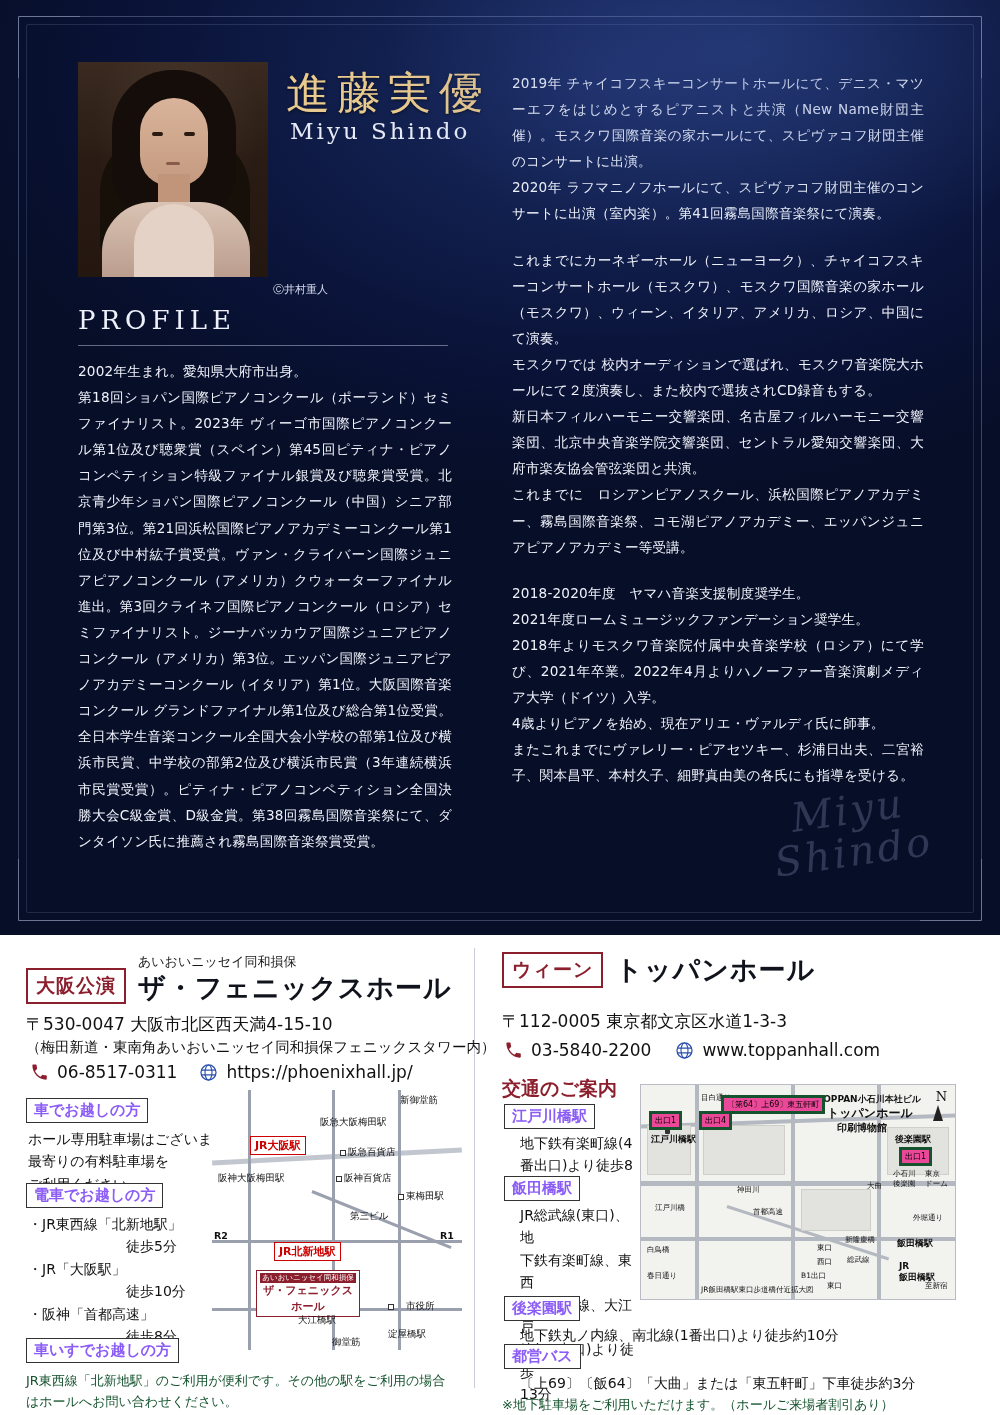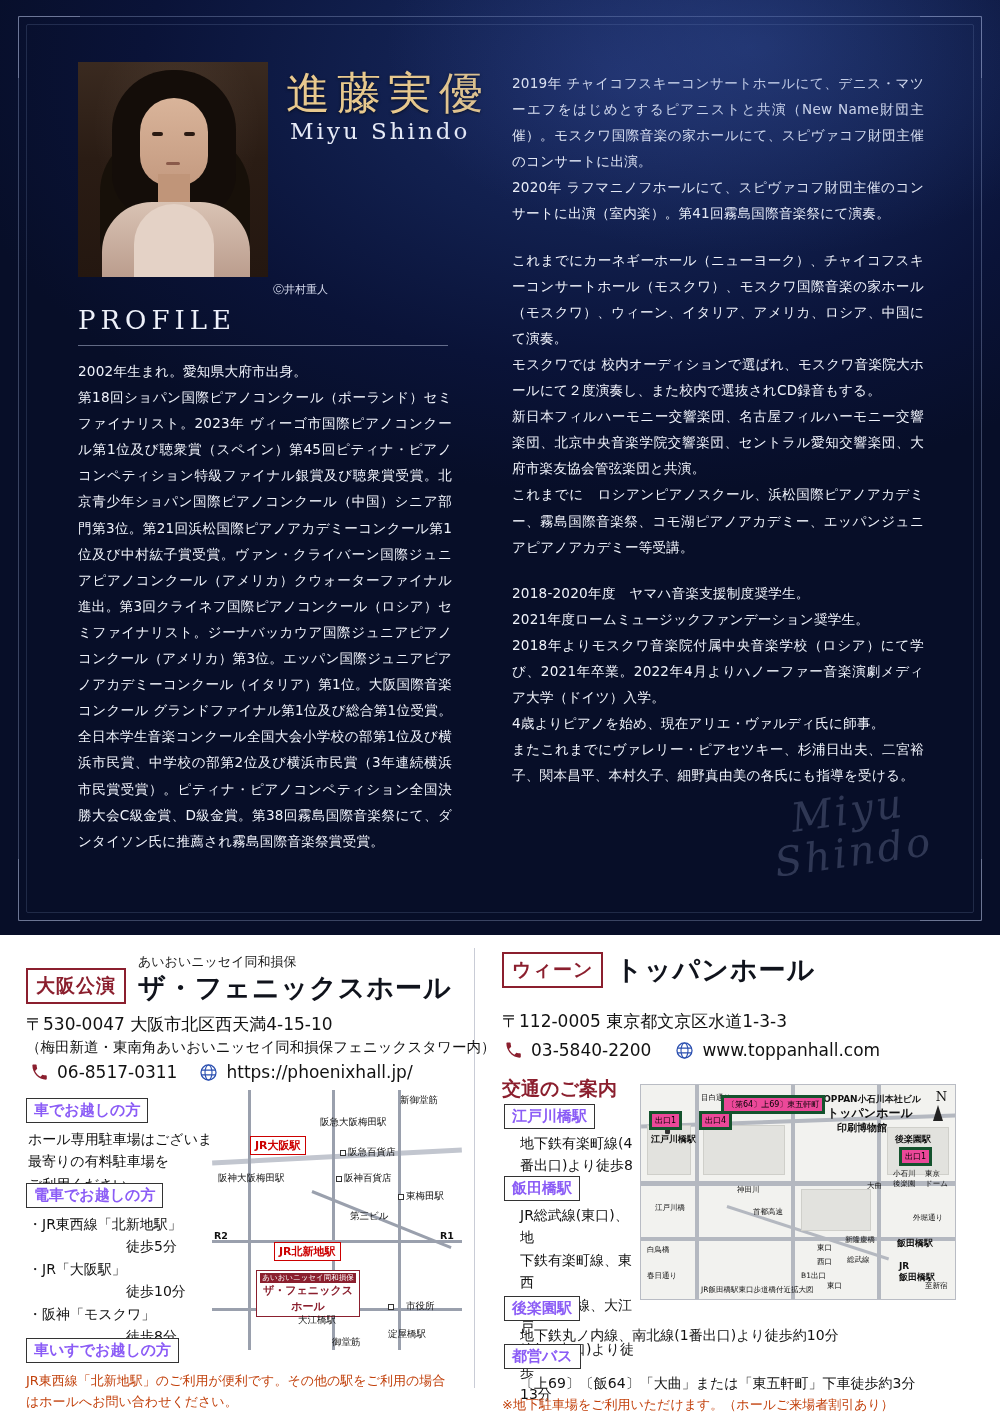--- a/index.html
+++ b/index.html
@@ -232,21 +232,21 @@
   .tline{ position:absolute; background:#b4b8c0; }
   .tblock{ position:absolute; background:#e2e2de; border:1px solid #cfcfca; }
   .ttxt{ position:absolute; font-size:7.5px; color:#111; font-family:"DejaVu Sans", sans-serif; white-space:nowrap; }
   .ttxt.b{ font-weight:bold; font-size:9px; }
   .tstn{ position:absolute; width:5px; height:5px; background:#333; border-radius:1px; }
   .tbox{ position:absolute; border:3px solid #14532d; background:#ec4899; font-size:8px;
          font-family:"DejaVu Sans", sans-serif; padding:1px 3px; white-space:nowrap; }
   .tnorth{ position:absolute; font-size:13px; font-family:"DejaVu Serif", serif; color:#111; }
 
   .footnote{
-    position:absolute; font-size:13px; color:#c2410c; line-height:1.65;
+    position:absolute; font-size:13px; color:#14532d; line-height:1.65;
     font-family:"DejaVu Sans", sans-serif;
   }
 </style>
 </head>
 <body>
 
 <div class="hero">
   <div class="hero-frame"></div>
   <div class="hero-frame2"></div>
   <div class="corner tl"></div>
@@ -334,21 +334,21 @@
 <div class="boxlabel" style="left:26px; top:1098px;">車でお越しの方</div>
 <div class="txt" style="left:28px; top:1128px; white-space:pre-line;">ホール専用駐車場はございません。
 最寄りの有料駐車場を
 ご利用ください。</div>
 
 <div class="boxlabel" style="left:26px; top:1183px;">電車でお越しの方</div>
 <div class="txt" style="left:28px; top:1213px; white-space:pre-line;">・JR東西線「北新地駅」
 　　　　　　　徒歩5分</div>
 <div class="txt" style="left:28px; top:1258px; white-space:pre-line;">・JR「大阪駅」
 　　　　　　　徒歩10分</div>
-<div class="txt" style="left:28px; top:1303px; white-space:pre-line;">・阪神「モスクワ」
+<div class="txt" style="left:28px; top:1303px; white-space:pre-line;">・阪神「首都高速」
 　　　　　　　徒歩8分</div>
 
 <div class="boxlabel" style="left:26px; top:1338px;">車いすでお越しの方</div>
 <div class="footnote" style="left:26px; top:1370px; white-space:pre-line;">JR東西線「北新地駅」のご利用が便利です。その他の駅をご利用の場合
 はホールへお問い合わせください。</div>
 
 <div class="omap">
   <div class="orail" style="left:0; top:64px; width:250px; height:5px; transform:rotate(-3deg);"></div>
   <div class="oline" style="left:36px; top:0; width:3px; height:260px;"></div>
   <div class="oline" style="left:120px; top:0; width:3px; height:260px;"></div>

